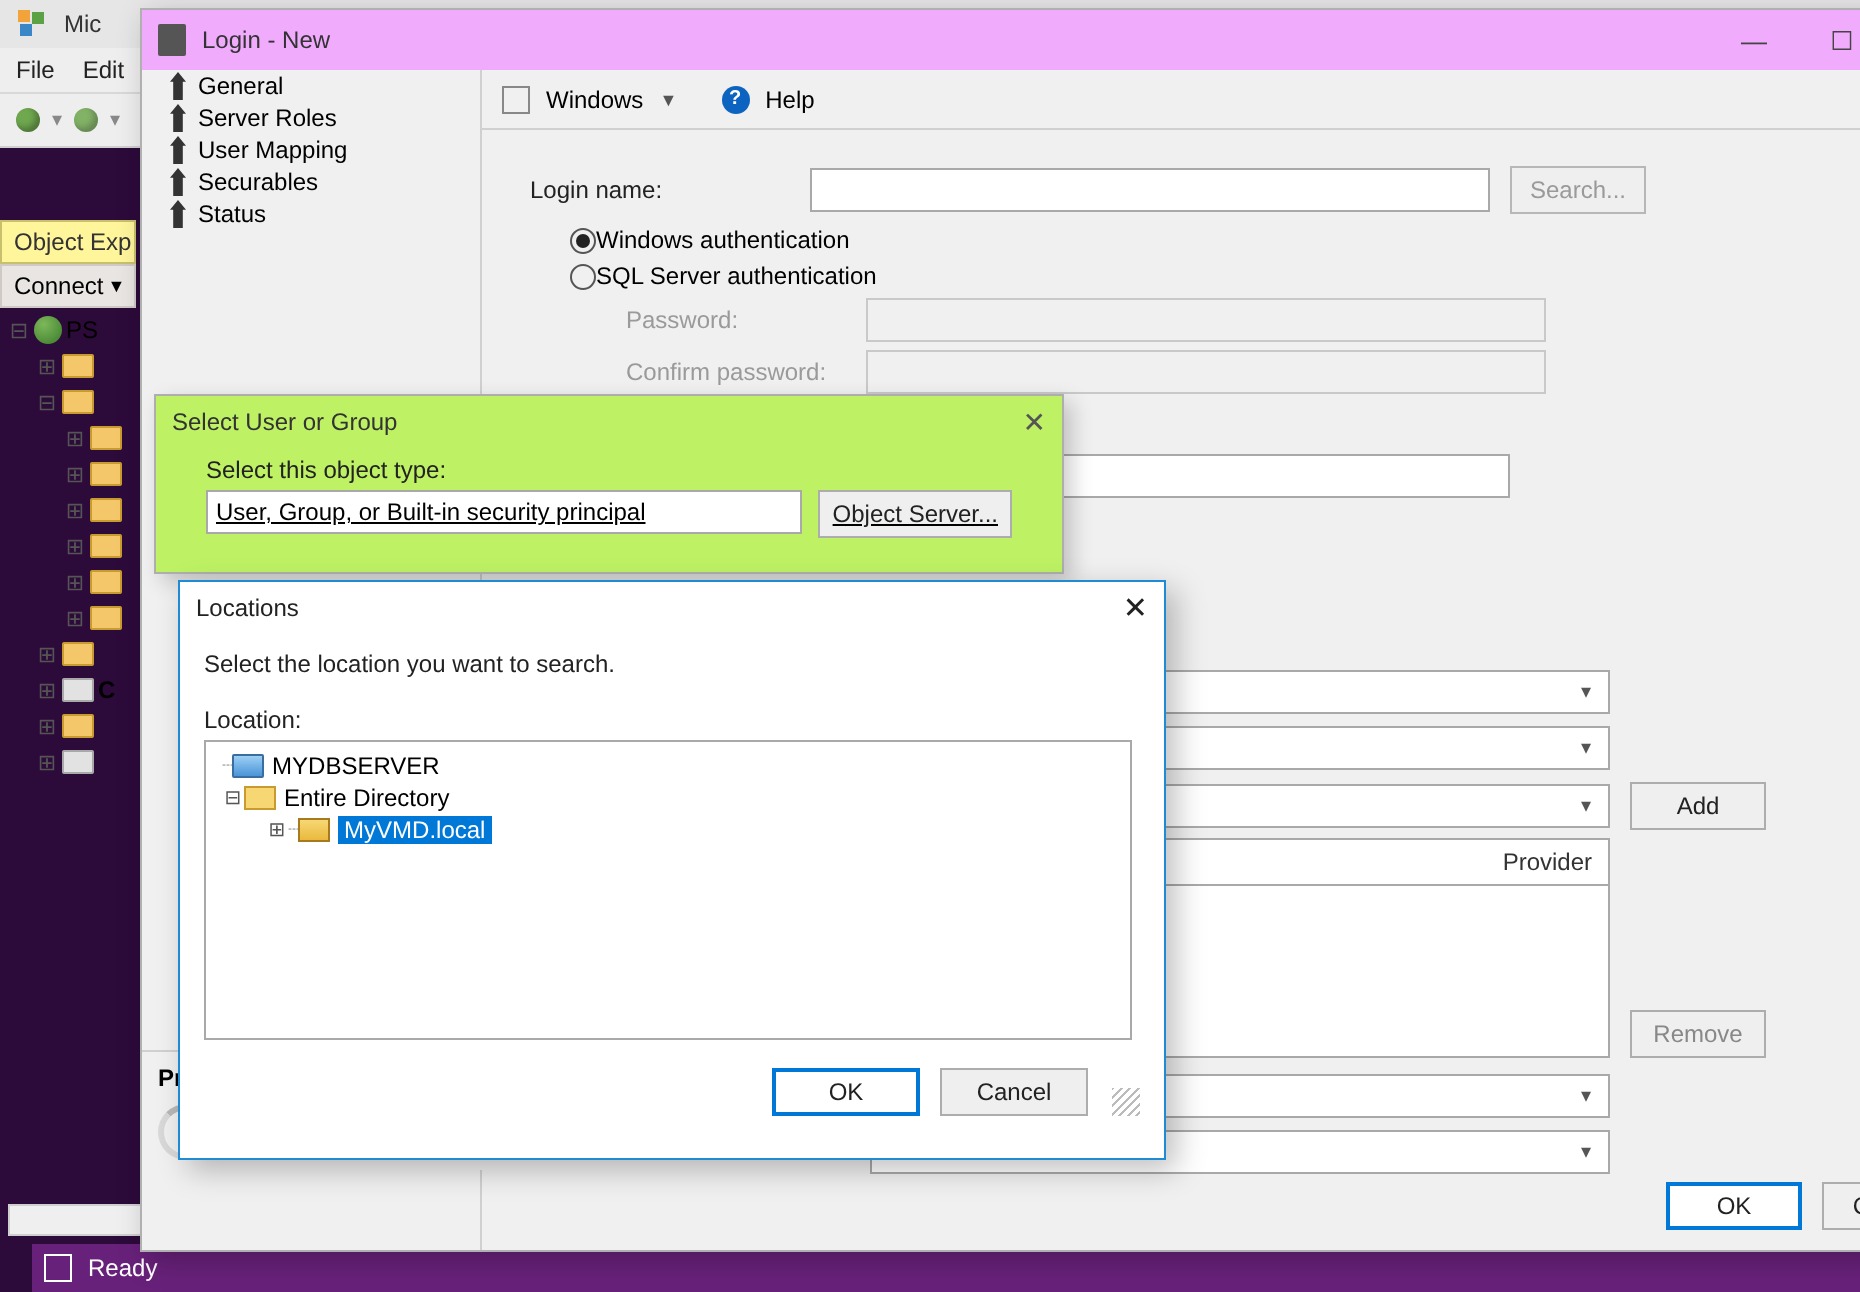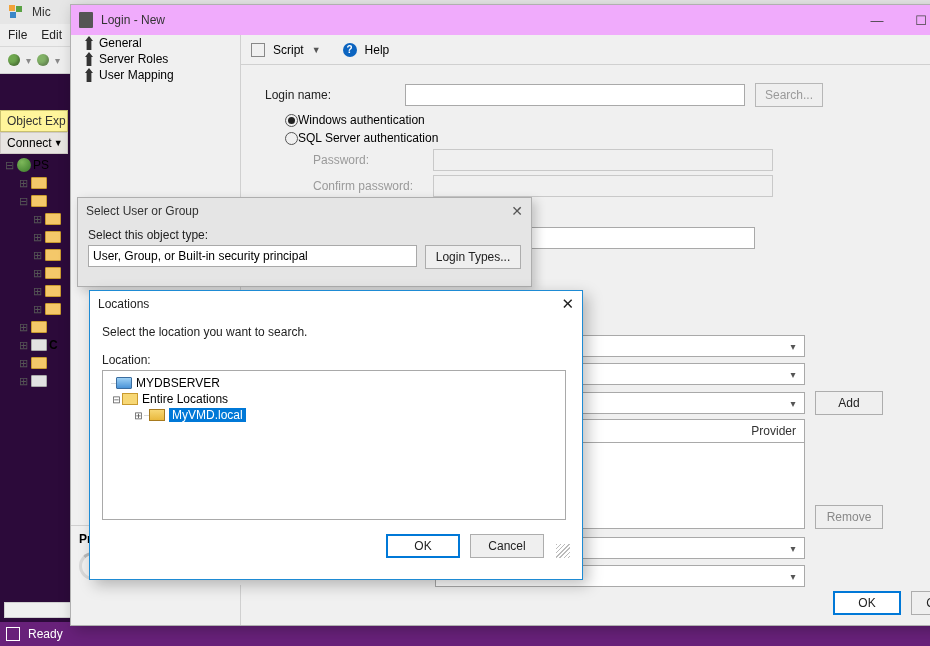--- a/index.html
+++ b/index.html
@@ -21,21 +21,21 @@
 .obj-exp { position:absolute; left:0; top:110px; width:68px; background:#fff59b; height:22px; border:1px solid #c9c06e; display:flex; align-items:center; padding-left:6px; color:#333; overflow:hidden; white-space:nowrap; }
 .connect-bar { position:absolute; left:0; top:132px; width:68px; height:22px; background:#e8e5e2; border:1px solid #cfcac6; display:flex; align-items:center; padding-left:6px; overflow:hidden; white-space:nowrap;}
 .connect-bar .drop{font-size:9px;margin-left:2px;}
 .tree-area { position:absolute; left:4px; top:156px; width:80px; bottom:38px; overflow:hidden;}
 .tree-row { display:flex; align-items:center; height:18px; gap:2px;}
 .tree-row .toggle{width:11px;text-align:center;color:#555;font-size:11px;}
 .tree-row .folder{width:16px;height:12px;background:#f4c86a;border:1px solid #c99a2e;border-radius:1px;position:relative;}
 .tree-row .db-icon{width:14px;height:14px;border-radius:50%;background:radial-gradient(circle at 35% 30%,#7db85a,#3a7a2a);display:inline-block;}
 .tree-row .label{white-space:nowrap;overflow:hidden;}
 .right-purple { position:absolute; right:0; top:74px; width:58px; bottom:24px; background:#35194a; }
-.status-bar { position:absolute; left:0; bottom:0; right:0; height:24px; background:#68217a; color:#fff; display:flex; align-items:center; padding-left:28px; }
+.status-bar { position:absolute; left:16px; bottom:0; right:0; height:24px; background:#68217a; color:#fff; display:flex; align-items:center; padding-left:28px; }
 .status-bar .sq{position:absolute;left:6px;top:5px;width:14px;height:14px;border:1px solid #fff;}
 .hscroll{position:absolute;left:4px;bottom:28px;width:80px;height:16px;background:#efefef;border:1px solid #cfcfcf;}
 
 
 .login-dlg { position:absolute; left:70px; top:4px; width:924px; height:622px; background:#f0abfc; border:1px solid #b0b0b0; box-shadow: 4px 4px 14px rgba(0,0,0,.25);}
 .login-dlg .dlg-tb { height:30px; display:flex; align-items:center; padding:0 6px 0 8px;}
 .login-dlg .dlg-tb .ic{width:14px;height:16px;background:#555;display:inline-block;margin-right:8px;border-radius:1px;}
 .login-dlg .dlg-tb .t{color:#333;}
 .login-dlg .dlg-tb .spacer{flex:1;}
 .login-dlg .dlg-tb .wbtn{width:44px;height:28px;display:flex;align-items:center;justify-content:center;color:#444;font-size:13px;}
@@ -68,27 +68,27 @@
 .credlist-hdr{border:1px solid #a9a9a9;background:#fff;padding:4px 8px;color:#333;height:24px;display:flex;align-items:center;}
 .credlist-box{border:1px solid #a9a9a9;border-top:none;background:#fff;height:86px;}
 .btn-std{height:24px;min-width:68px;background:#efefef;border:1px solid #adadad;color:#222;}
 .btn-primary{height:24px;min-width:68px;background:#fff;border:2px solid #0078d7;color:#222;}
 .foot-btns{position:absolute;right:14px;bottom:10px;display:flex;gap:10px;}
 .pre-area{position:absolute;left:0;top:490px;width:170px;height:60px;background:#f0f0f0;border-top:1px solid #d0d0d0;padding:6px 8px;}
 .pre-area .spin{width:28px;height:28px;border:3px solid #d8d8d8;border-top-color:#b8b8b8;border-radius:50%;margin-top:6px;}
 .login-extras{position:absolute;left:194px;top:300px;right:14px;}
 
 
-.selusr-dlg{position:absolute;left:77px;top:197px;width:455px;height:90px;background:#e5e5e5;border:1px solid #aeaeae;box-shadow:4px 4px 10px rgba(0,0,0,.2);} 
+.selusr-dlg{position:absolute;left:77px;top:197px;width:455px;height:90px;background:#bef264;border:1px solid #aeaeae;box-shadow:4px 4px 10px rgba(0,0,0,.2);} 
 .selusr-dlg .tb{height:26px;display:flex;align-items:center;padding:0 8px;}
 .selusr-dlg .tb .t{color:#333;}
 .selusr-dlg .tb .x{margin-left:auto;color:#555;font-size:14px;}
-.selusr-body{padding:4px 10px;}
+.selusr-body{padding:4px 25px;}
 .selusr-body .lbl{display:block;margin-bottom:3px;color:#222;}
-.selusr-body .ln{display:flex;gap:8px;}
+.selusr-body .ln{display:flex;gap:8px;text-decoration:underline;}
 .selusr-body input{flex:1;height:22px;border:1px solid #a9a9a9;padding:0 4px;}
 
 
 .loc-dlg{position:absolute;left:89px;top:290px;width:494px;height:290px;background:#fff;border:1px solid #1e8bd4;box-shadow:5px 5px 14px rgba(0,0,0,.25);} 
 .loc-dlg .tb{height:26px;display:flex;align-items:center;padding:0 8px;}
 .loc-dlg .tb .t{color:#222;}
 .loc-dlg .tb .x{margin-left:auto;color:#222;font-size:15px;font-weight:normal;}
 .loc-body{padding:8px 16px 6px 12px;}
 .loc-body .msg{margin-bottom:14px;color:#222;}
 .loc-body .lbl{margin-bottom:3px;color:#222;display:block;}
@@ -229,31 +229,39 @@
             <span>General</span>
           </div>
         <div class="side-item">
             <span class="pin"></span>
             <span>Server Roles</span>
           </div>
         <div class="side-item">
             <span class="pin"></span>
             <span>User Mapping</span>
           </div>
+        <div class="side-item">
+            <span class="pin"></span>
+            <span>Securables</span>
+          </div>
+        <div class="side-item">
+            <span class="pin"></span>
+            <span>Status</span>
+          </div>
 
         <div class="pre-area">
           <div style="font-weight:bold">Pr</div>
           <div class="spin"></div>
         </div>
       </div>
 
       <div class="login-main">
         <div class="login-top-bar">
           <span class="script-ic"></span>
-          <span>Script</span>
+          <span>Windows</span>
           <span class="dd">▼</span>
           <span style="width:6px"></span>
           <span class="help-ic">?</span>
           <span>Help</span>
         </div>
 
         <div class="login-form">
           <div class="row">
             <label>Login name:</label>
             <input type="text" class="tf" style="">
@@ -333,21 +341,21 @@
 
   <div class="selusr-dlg">
     <div class="tb">
       <span class="t">Select User or Group</span>
       <span class="x">✕</span>
     </div>
     <div class="selusr-body">
       <span class="lbl">Select this object type:</span>
       <div class="ln">
         <input type="text" readonly="" value="User, Group, or Built-in security principal" style="">
-        <button class="btn-std" style="min-width:96px">Login Types...</button>
+        <button class="btn-std" style="min-width:96px">Object Server...</button>
       </div>
     </div>
   </div>
 
   <div class="loc-dlg">
     <div class="tb">
       <span class="t">Locations</span>
       <span class="x">✕</span>
     </div>
     <div class="loc-body">
@@ -357,21 +365,21 @@
         <div class="lt-row">
           <span class="ind" style="width:4px"></span>
           <span class="dots">┄</span>
           <span class="mon"></span>
           <span class="txt">MYDBSERVER</span>
         </div>
         <div class="lt-row">
           <span class="ind" style="width:4px"></span>
           <span class="tog">⊟</span>
           <span class="dir"></span>
-          <span class="txt">Entire Locations</span>
+          <span class="txt">Entire Directory</span>
         </div>
         <div class="lt-row">
           <span class="ind" style="width:26px"></span>
           <span class="tog">⊞</span>
           <span class="dots">┄</span>
           <span class="dom"></span>
           <span class="txt sel">MyVMD.local</span>
         </div>
       </div>
     </div>

